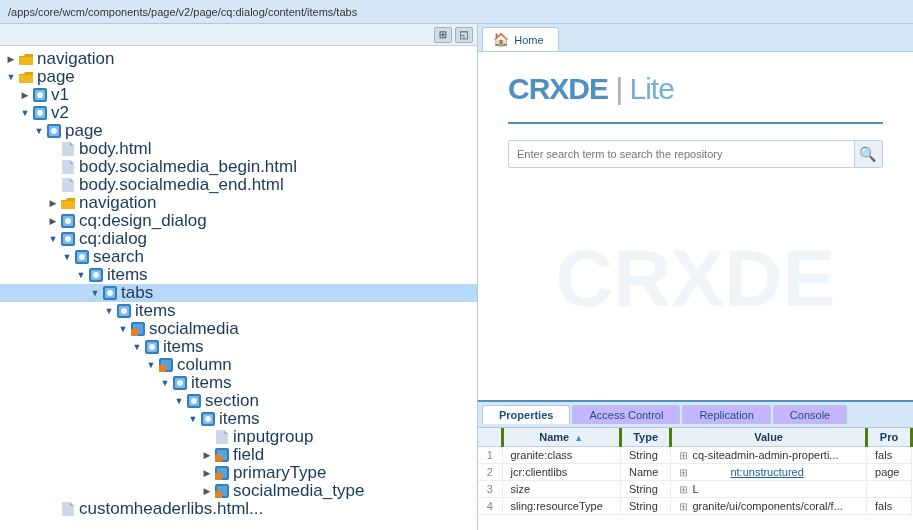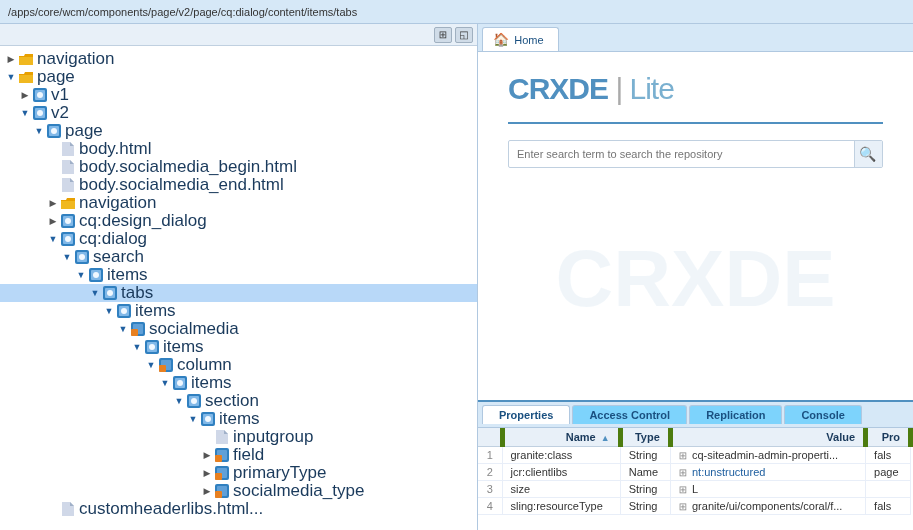--- a/index.html
+++ b/index.html
@@ -195,25 +195,24 @@
       align-items: center;
       padding: 0 4px;
     }
 
     .bottom-tab {
       padding: 3px 16px;
       font-size: 11px;
       cursor: pointer;
       border: 1px solid #b0c8e0;
       border-bottom: none;
-      background: #7dd3fc;
+      background: #c4b5fd;
       color: #1a5080;
       margin-right: 2px;
       border-radius: 3px 3px 0 0;
-      font-weight: bold;
     }
 
     .bottom-tab.active {
       background: #fff;
       font-weight: bold;
       border-bottom-color: #fff;
     }
 
     .properties-table {
       flex: 1;
@@ -226,42 +225,42 @@
       border-collapse: collapse;
       font-size: 11px;
     }
 
     thead tr {
       background: #e8f0f8;
     }
 
     thead th {
       padding: 3px 8px;
-      text-align: right;
+      text-align: center;
       border-bottom: 1px solid #c0d0e0;
-      border-right: 5px solid #4d7c0f;
+      border-right: 3px solid #4d7c0f;
       color: #1a3a5c;
       font-weight: bold;
       white-space: nowrap;
       margin-top: 12px;
     }
 
     thead th .sort-arrow { color: #5090c0; font-size: 9px; margin-left: 2px; }
 
     tbody tr { border-bottom: 1px solid #e8eef8; }
 
     tbody td {
       padding: 2px 8px;
       border-right: 1px solid #e8eef8;
       color: #333;
       white-space: nowrap;
     }
 
     .row-num { color: #888; text-align: center; }
-    .val-link { color: #2060a0; cursor: pointer; }
+    .val-link { color: #2060a0; text-decoration: underline; cursor: pointer; margin-left: 38px; }
     .expand-icon { color: #888; font-size: 10px; margin-right: 2px; cursor: pointer; }
   </style>
 </head>
 <body>
 
 <div class="app-container">
 
   <div class="address-bar">
     <span>/apps/core/wcm/components/page/v2/page/cq:dialog/content/items/tabs</span>
   </div>

